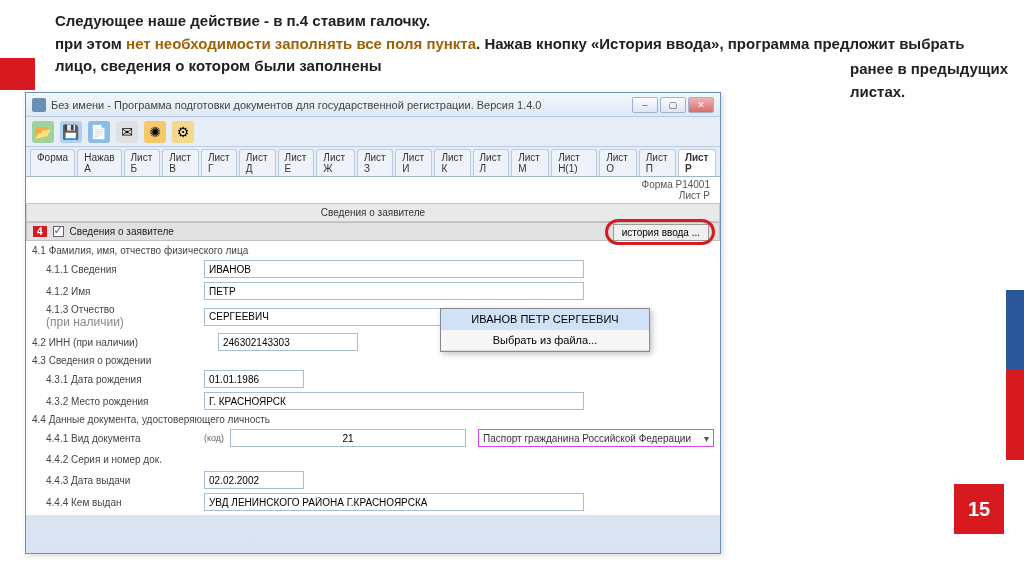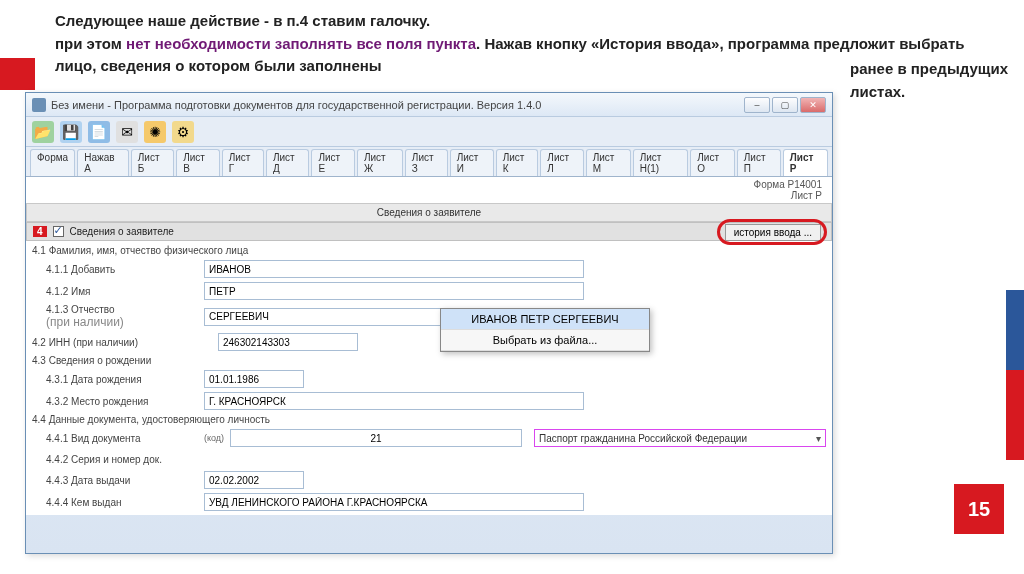--- a/index.html
+++ b/index.html
@@ -6,25 +6,25 @@
   body { font-family: Arial, sans-serif; font-size: 12px; background: #fff; width: 1024px; height: 574px; position: relative; }
   
   
   .red-block-left { position: absolute; left: 0; top: 58px; width: 35px; height: 32px; background: #d71920; }
   .page-number-box { position: absolute; right: 20px; bottom: 40px; width: 50px; height: 50px; background: #d71920; color: #fff; font-size: 20px; display: flex; align-items: center; justify-content: center; font-weight: bold; }
   .stripe-red { position: absolute; right: 0; top: 370px; width: 18px; height: 90px; background: #d71920; }
   .stripe-blue { position: absolute; right: 0; top: 290px; width: 18px; height: 90px; background: #2b579a; }
   
   
   .explain { position: absolute; left: 55px; top: 10px; width: 940px; font-size: 15px; line-height: 1.5; font-weight: bold; color: #222; }
-  .explain .red { color: #701a75; }
+  .explain .red { color: #a16207; }
   .explain .right-col { position: absolute; left: 795px; top: 48px; width: 180px; }
   
   
-  .window { position: absolute; left: 25px; top: 92px; width: 808px; height: 462px; border: 1px solid #6a8fb5; background: linear-gradient(#e9eff7,#d9e4f2); box-shadow: 2px 2px 6px rgba(0,0,0,0.15); }
+  .window { position: absolute; left: 25px; top: 92px; width: 696px; height: 462px; border: 1px solid #6a8fb5; background: linear-gradient(#e9eff7,#d9e4f2); box-shadow: 2px 2px 6px rgba(0,0,0,0.15); }
   .titlebar { height: 24px; background: linear-gradient(#f4f8fc,#dde8f5); display: flex; align-items: center; padding: 0 6px; font-size: 11px; color: #444; border-bottom: 1px solid #b9cbe0; }
   .titlebar .icon { width: 14px; height: 14px; background: #6a8fb5; border-radius: 2px; margin-right: 5px; }
   .win-buttons { margin-left: auto; display: flex; gap: 2px; }
   .win-btn { width: 26px; height: 16px; border: 1px solid #9fb4cc; background: linear-gradient(#fdfdfe,#dde6f1); border-radius: 2px; font-size: 9px; display: flex; align-items: center; justify-content: center; }
   .win-btn.close { background: linear-gradient(#f1b4b4,#d96b6b); color: #fff; }
   
   .toolbar { height: 30px; display: flex; align-items: center; gap: 6px; padding: 0 6px; border-bottom: 1px solid #b9cbe0; background: #e6edf6; }
   .tb-icon { width: 22px; height: 22px; border-radius: 3px; display: flex; align-items: center; justify-content: center; font-size: 14px; }
   .tb1 { background: #9fd29f; } .tb2 { background: #b0d2f0; } .tb3 { background: #8fbce6; }
   .tb4 { background: #e0e0e0; } .tb5 { background: #f5c96b; } .tb6 { background: #f2d98c; }
@@ -137,21 +137,21 @@
     <span class="num">4</span>
     <span class="cb"></span>
     <span>Сведения о заявителе</span>
     <button class="history-btn">история ввода ...</button>
     <div class="red-oval"></div>
   </div>
 
   <div class="form-body">
     <div class="sub-hdr">4.1   Фамилия, имя, отчество физического лица</div>
     <div class="form-row">
-        <span class="lbl sub">4.1.1   Добавить</span>
+        <span class="lbl sub">4.1.1   Сведения</span>
         <input value="ИВАНОВ" style="">
       </div>
     <div class="form-row">
         <span class="lbl sub">4.1.2   Имя</span>
         <input value="ПЕТР" style="">
       </div>
     <div class="form-row">
         <span class="lbl sub"><span>4.1.3   Отчество</span><br><span style="font-size:12px;color:#888">(при наличии)</span></span>
         <input value="СЕРГЕЕВИЧ" style="">
       </div>

